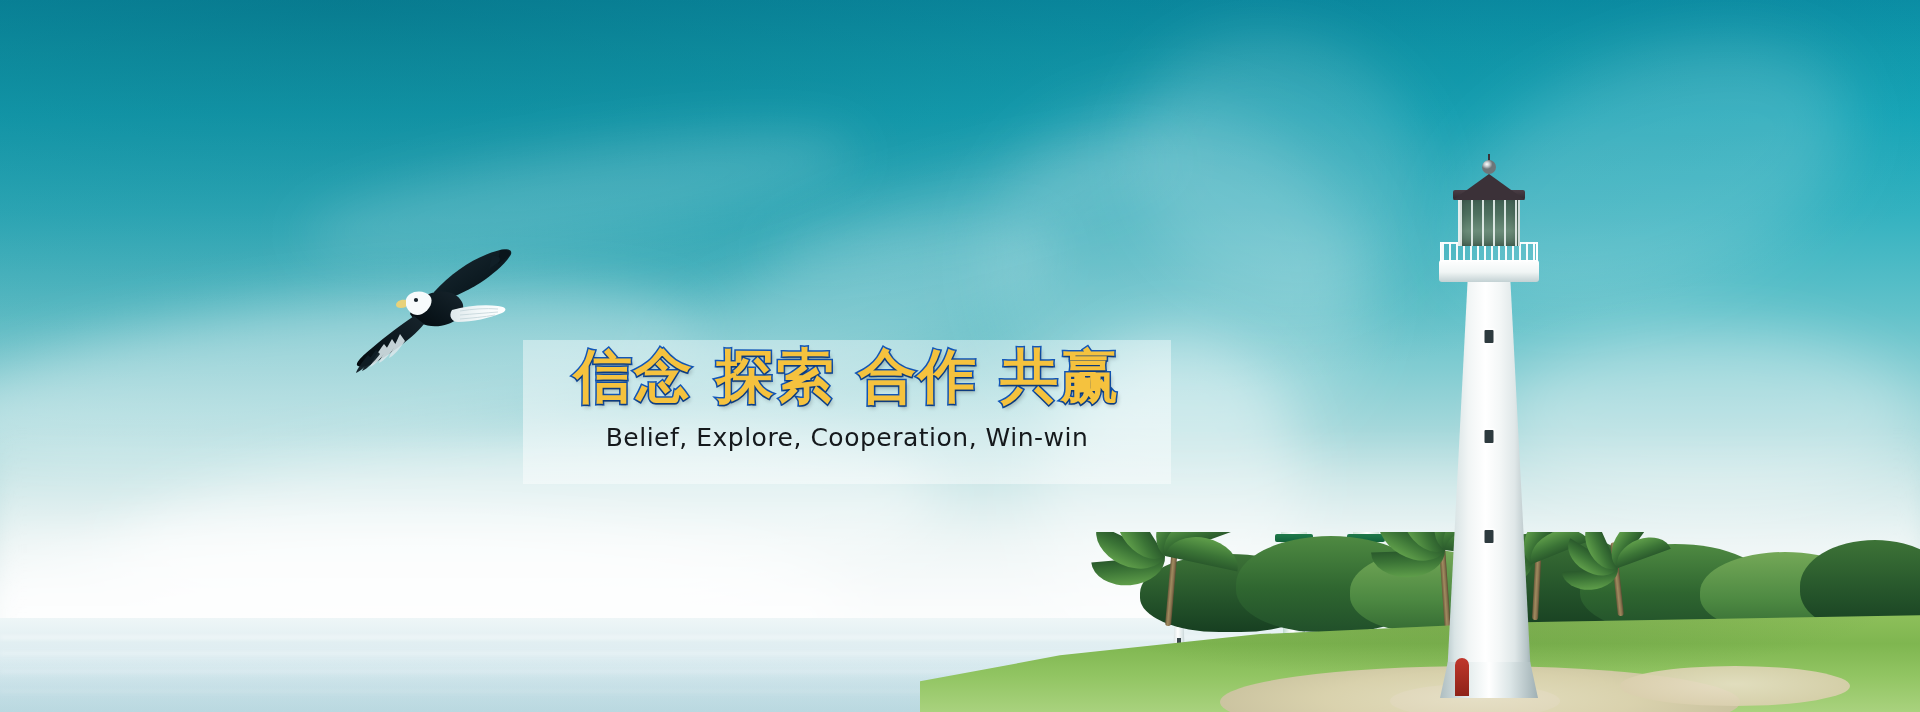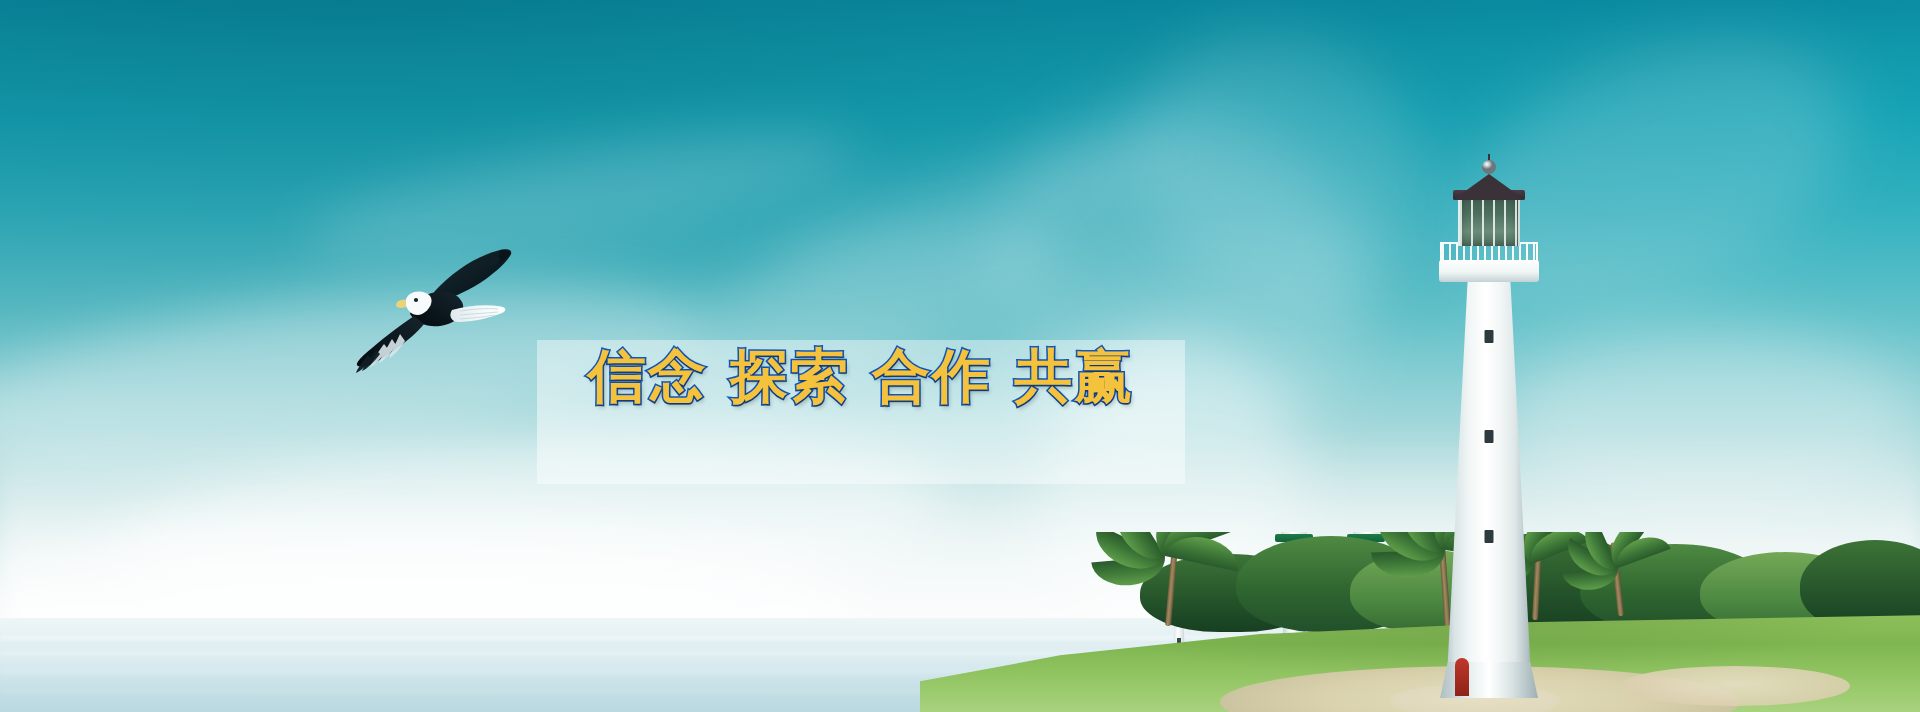--- a/index.html
+++ b/index.html
@@ -262,21 +262,21 @@
     position:absolute;bottom:-16px;left:50%;transform:translateX(-50%);
     width:3px;height:20px;background:#b8a86f;opacity:.8;
   }
 
   
   .eagle{position:absolute; left:348px; top:244px; width:170px; height:130px;}
 
   
   .panel{
     position:absolute;
-    left:537px; top:340px;
+    left:523px; top:340px;
     width:648px; height:144px;
     background:linear-gradient(180deg, rgba(255,255,255,.42) 0%, rgba(255,255,255,.50) 60%, rgba(255,255,255,.44) 100%);
     display:flex; flex-direction:column;
     align-items:center; justify-content:flex-start;
     padding-top:6px;
   }
   .headline{
     font-family:"DejaVu Sans","Liberation Sans",sans-serif;
     font-size:58px;
     font-weight:700;
@@ -481,15 +481,16 @@
       <g stroke="#c3d4d9" stroke-width="1" fill="none" opacity=".8">
         <path d="M112,67 C124,65 138,64 150,65"></path>
         <path d="M112,71 C124,70 138,69 150,68"></path>
         <path d="M112,75 C124,74 136,73 147,71"></path>
       </g>
     </svg>
   </div>
 
   <div class="panel">
     <div class="headline">信念 探索 合作 共赢</div>
+    <div class="subline">Belief,  Explore,  Cooperation,  Win-win</div>
   </div>
 
 </div>
 
 </body></html>

